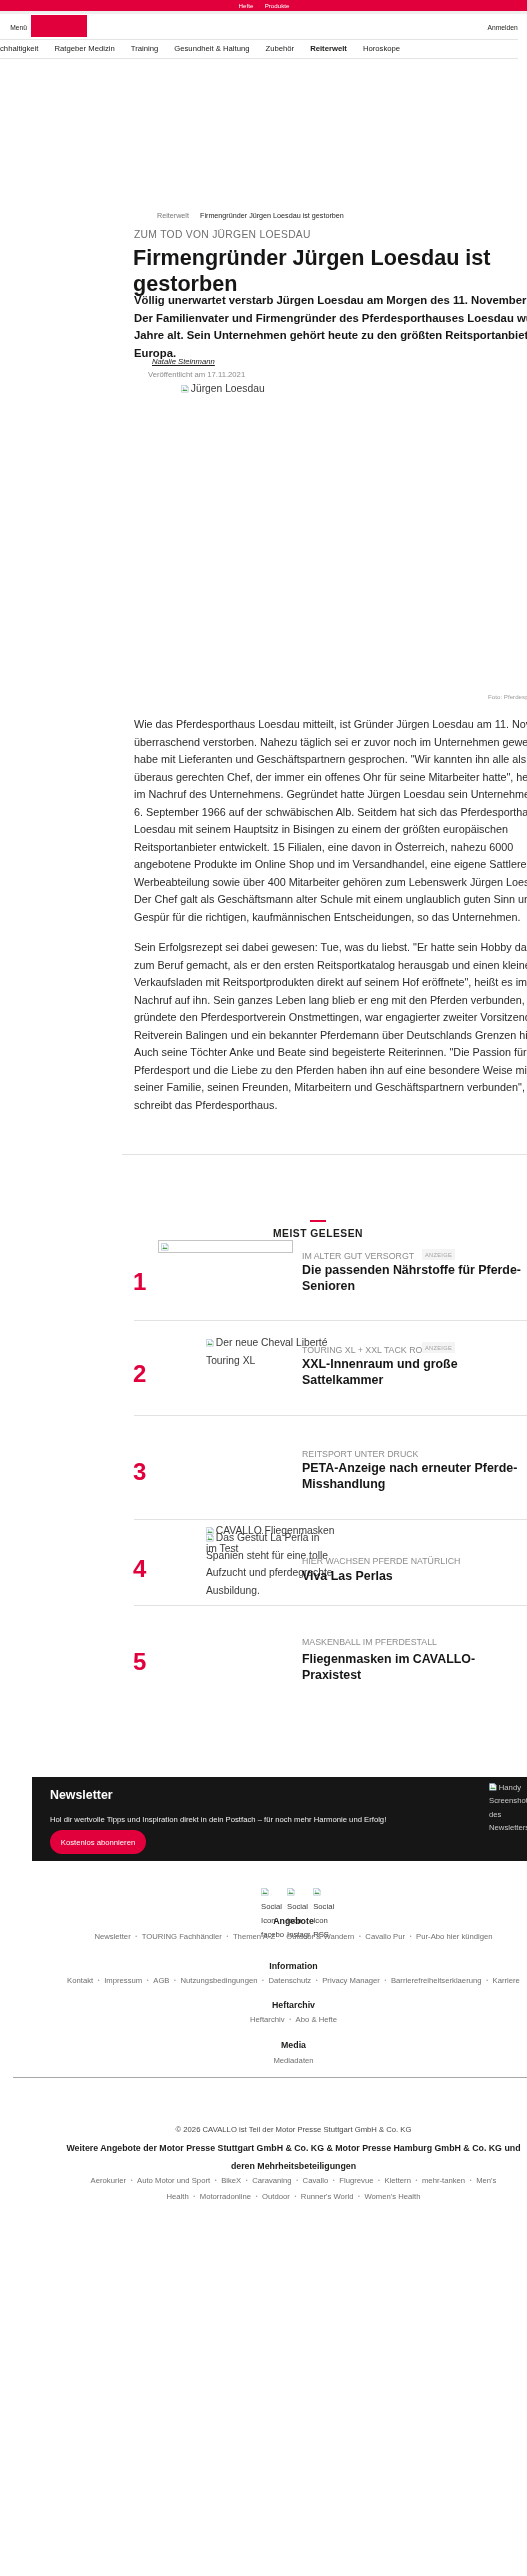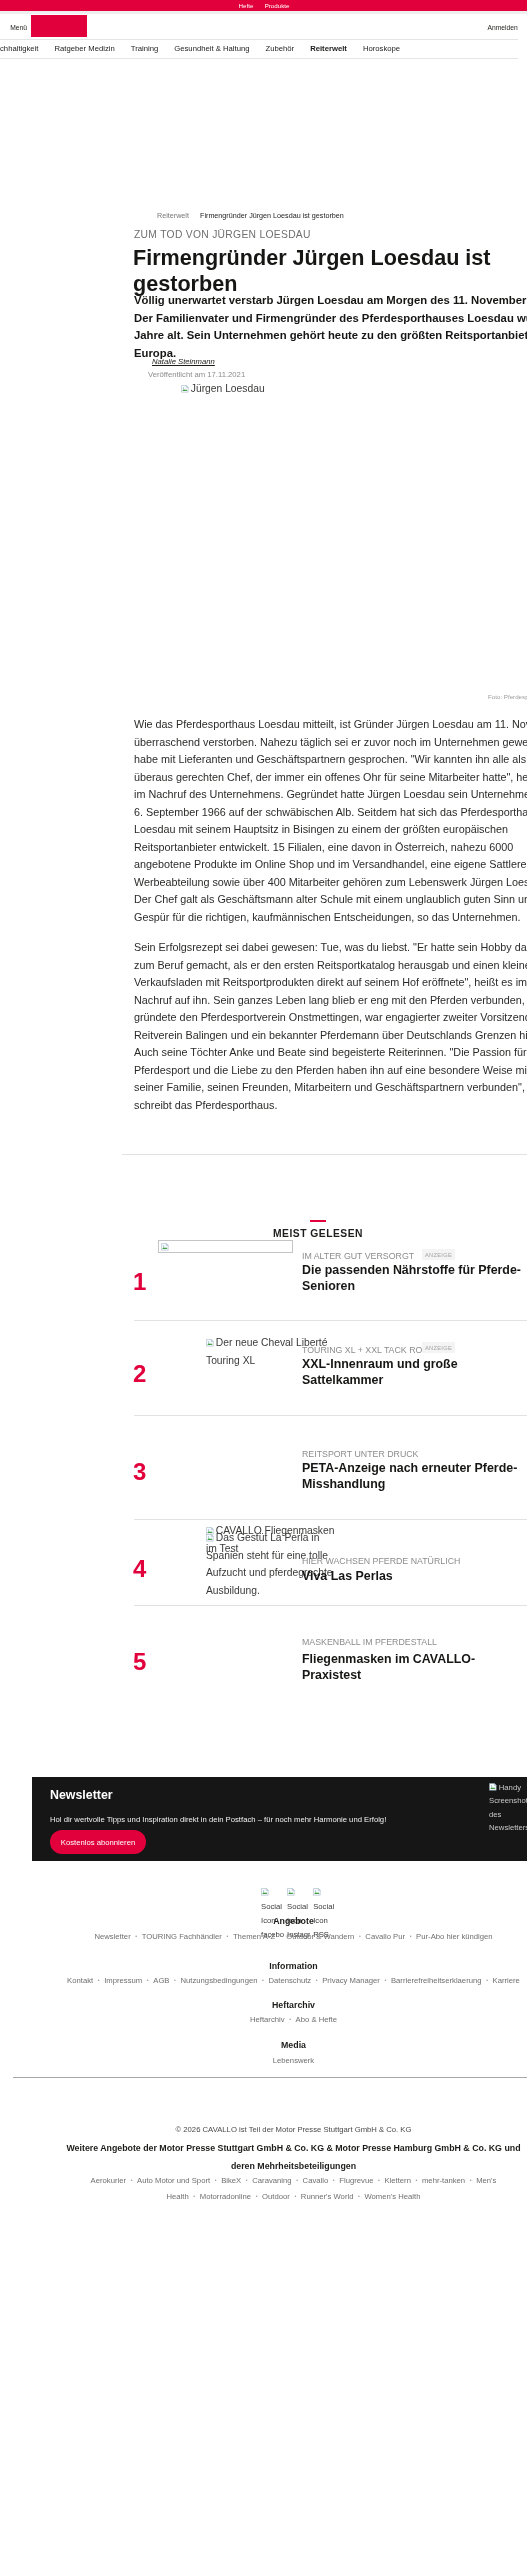--- a/index.html
+++ b/index.html
@@ -244,21 +244,21 @@
   <div class="f-head h-angebote">Angebote</div>
   <div class="f-links l-angebote"><a class="flink">Newsletter</a><span class="dot">•</span><a class="flink">TOURING Fachhändler</a><span class="dot">•</span><a class="flink">Themen A-Z</a><span class="dot">•</span><a class="flink">Outdoor &amp; Wandern</a><span class="dot">•</span><a class="flink">Cavallo Pur</a><span class="dot">•</span><a class="flink">Pur-Abo hier kündigen</a></div>
 
   <div class="f-head h-info">Information</div>
   <div class="f-links l-info"><a class="flink">Kontakt</a><span class="dot">•</span><a class="flink">Impressum</a><span class="dot">•</span><a class="flink">AGB</a><span class="dot">•</span><a class="flink">Nutzungsbedingungen</a><span class="dot">•</span><a class="flink">Datenschutz</a><span class="dot">•</span><a class="flink">Privacy Manager</a><span class="dot">•</span><a class="flink">Barrierefreiheitserklaerung</a><span class="dot">•</span><a class="flink">Karriere</a></div>
 
   <div class="f-head h-heft">Heftarchiv</div>
   <div class="f-links l-heft"><a class="flink">Heftarchiv</a><span class="dot">•</span><a class="flink">Abo &amp; Hefte</a></div>
 
   <div class="f-head h-media">Media</div>
-  <div class="f-links l-media"><a class="flink">Lebenswerk</a></div>
+  <div class="f-links l-media"><a class="flink">Mediadaten</a></div>
 
   <div class="f-divider"></div>
   <div class="copyright">© 2026 CAVALLO ist Teil der Motor Presse Stuttgart GmbH &amp; Co. KG</div>
   <div class="more-offers">Weitere Angebote der Motor Presse Stuttgart GmbH &amp; Co. KG &amp; Motor Presse Hamburg GmbH &amp; Co. KG und deren Mehrheitsbeteiligungen</div>
   <div class="brands"><a class="flink">Aerokurier</a><span class="dot">•</span><a class="flink">Auto Motor und Sport</a><span class="dot">•</span><a class="flink">BikeX</a><span class="dot">•</span><a class="flink">Caravaning</a><span class="dot">•</span><a class="flink">Cavallo</a><span class="dot">•</span><a class="flink">Flugrevue</a><span class="dot">•</span><a class="flink">Klettern</a><span class="dot">•</span><a class="flink">mehr-tanken</a><span class="dot">•</span><a class="flink">Men's Health</a><span class="dot">•</span><a class="flink">Motorradonline</a><span class="dot">•</span><a class="flink">Outdoor</a><span class="dot">•</span><a class="flink">Runner's World</a><span class="dot">•</span><a class="flink">Women's Health</a></div>
 
 </div>
 
 
 </body></html>

